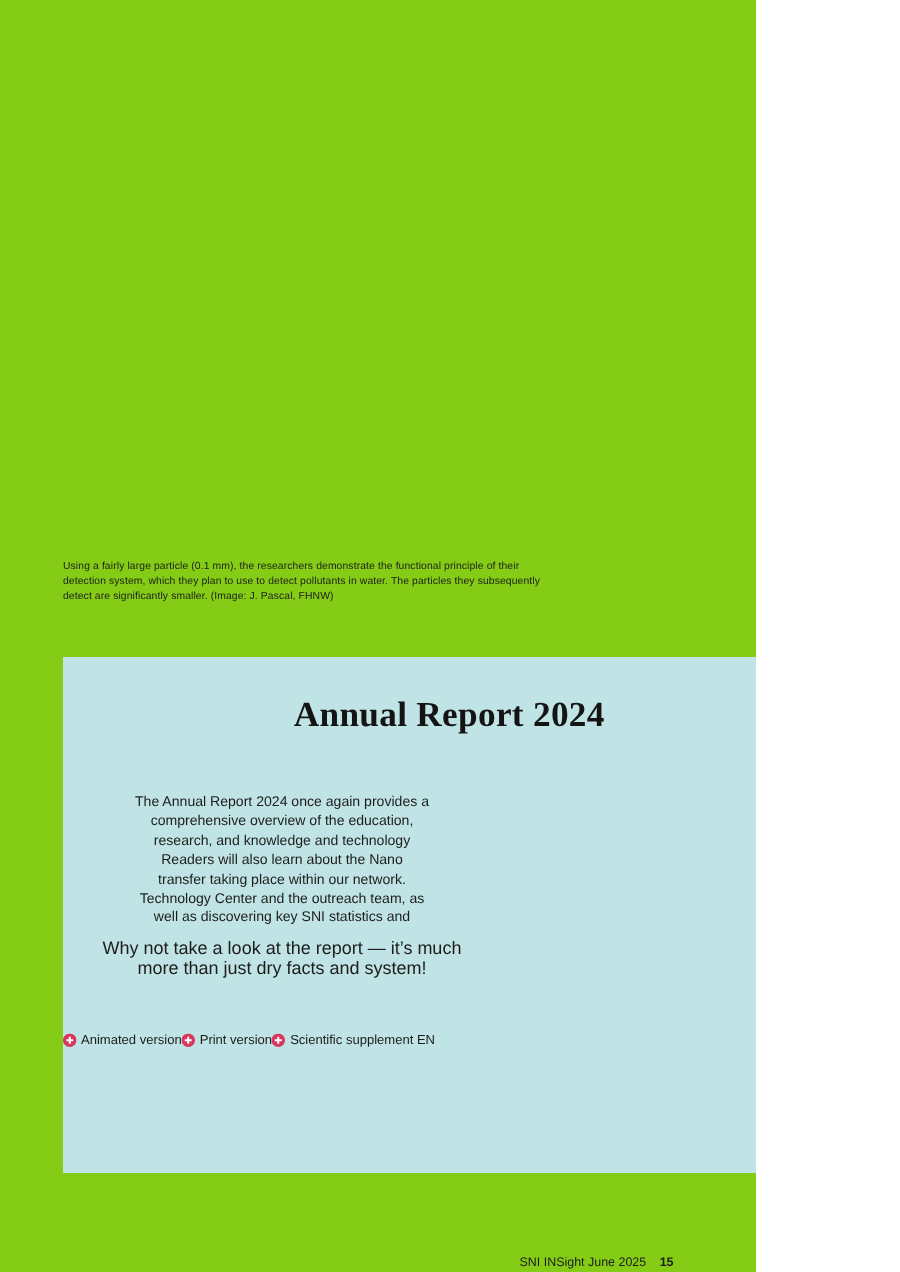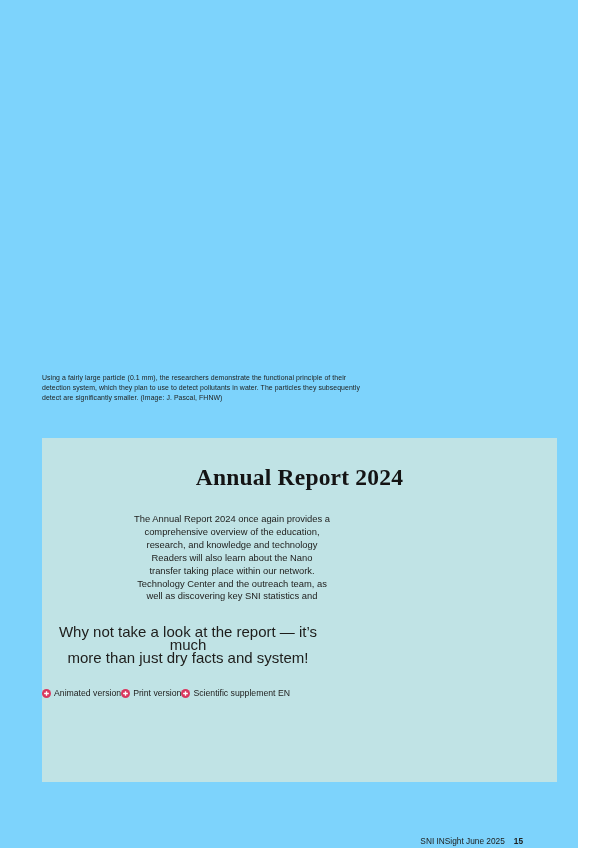--- a/index.html
+++ b/index.html
@@ -2,23 +2,23 @@
 <html><head>
 <meta charset="utf-8">
 <style>
   html, body {
     margin: 0;
     padding: 0;
     background: #ffffff;
   }
   .page {
     position: relative;
-    width: 578px;
+    width: 504px;
     height: 848px;
-    background: #7dd3fc;
+    background: #84cc16;
     overflow: hidden;
     font-family: "Liberation Sans", sans-serif;
     color: #1d1d1b;
   }
 
   
   .caption {
     position: absolute;
     left: 42px;
     top: 373px;
@@ -48,22 +48,22 @@
     font-size: 23.5px;
     letter-spacing: 0.2px;
     color: #141414;
   }
   .text-col {
     position: absolute;
     left: 0;
     width: 292px;
     text-align: center;
   }
-  .intro { top: 75px; font-size: 9.4px; line-height: 12.9px; margin-left: 44px; }
-  .callout { top: 188px; font-size: 15px; line-height: 12.9px; }
+  .intro { top: 90px; font-size: 9.4px; line-height: 12.9px; }
+  .callout { top: 188px; font-size: 12px; line-height: 12.9px; }
 
   .links {
     position: absolute;
     left: 0;
     top: 251px;
     width: 292px;
     display: flex;
     row-gap: 4.6px;
   }
   .link-row {

